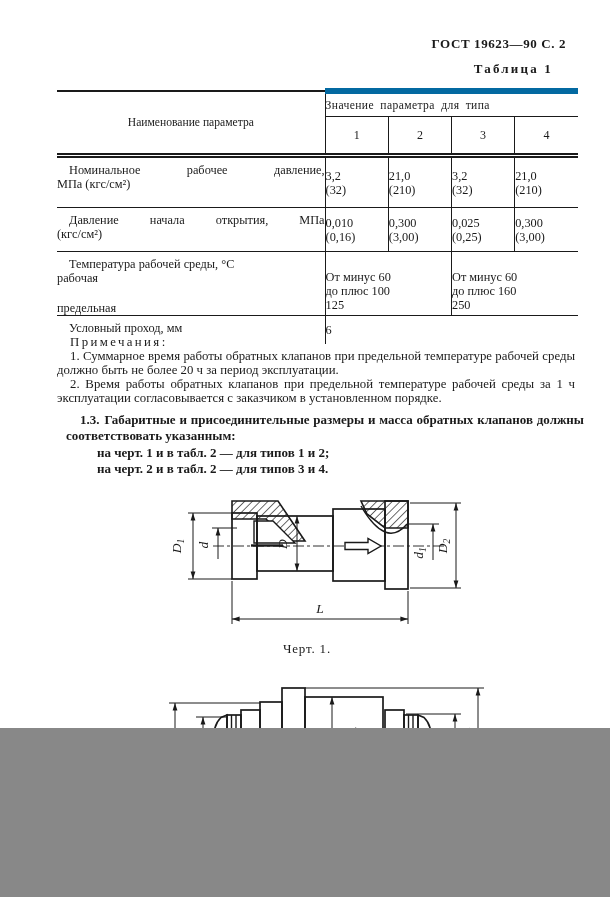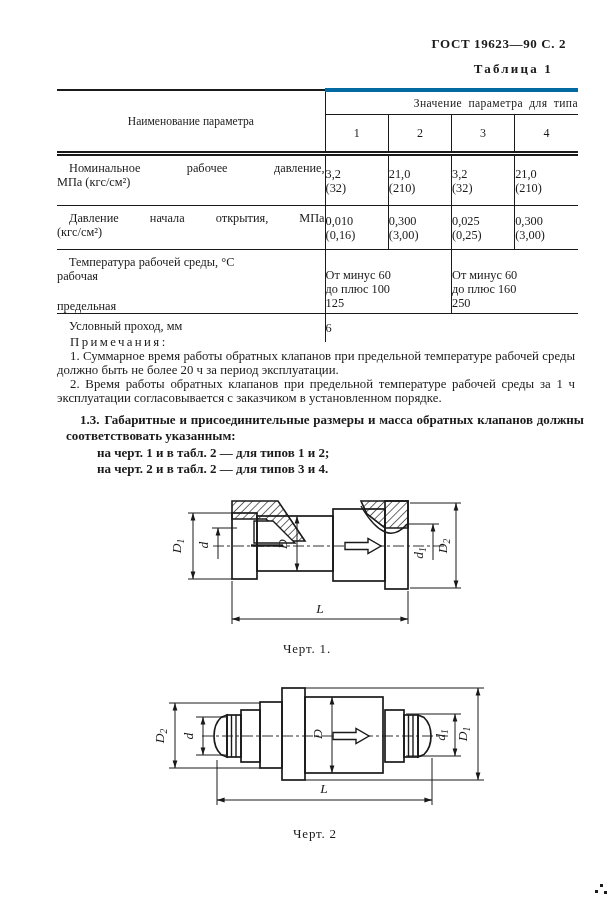--- a/index.html
+++ b/index.html
@@ -1,37 +1,37 @@
 <!DOCTYPE html>
 <html><head>
 <meta charset="utf-8">
 <style>
   html,body{margin:0;padding:0;background:#888;}
   .page{
-    position:relative;width:610px;height:897px;margin:0 auto;
+    position:relative;width:610px;height:728px;margin:0 auto;
     background:#ffffff;color:#1a1a1a;overflow:hidden;
     font-family:"Liberation Serif","DejaVu Serif",serif;
   }
   
   .doc-header{position:absolute;top:36px;right:44px;font-size:13px;font-weight:bold;letter-spacing:0.6px;}
   .table-caption{position:absolute;top:61px;right:57px;font-size:13px;font-weight:bold;letter-spacing:2.2px;text-align:right;}
   
   table.params{
     position:absolute;left:57px;top:88px;width:521px;
     border-collapse:collapse;table-layout:fixed;font-size:12.3px;color:#1a1a1a;
   }
   col.c-name{width:268px;} col.c-t{width:63.2px;}
   td{padding:0;}
   .th-name{
     border-top:2px solid #1a1a1a;border-right:1.6px solid #1a1a1a;border-bottom:5px double #1a1a1a;
     text-align:center;vertical-align:middle;font-size:11.6px;
   }
   .th-value{
-    border-top:4px solid #0369a1;border-bottom:1.3px solid #1a1a1a;
-    text-align:right;vertical-align:middle;height:22px;font-size:11.6px;letter-spacing:0.4px;word-spacing:3px;
+    border-top:6px solid #0369a1;border-bottom:1.3px solid #1a1a1a;
+    text-align:left;vertical-align:middle;height:22px;font-size:11.6px;letter-spacing:0.4px;word-spacing:3px;
   }
   .th-type{height:36px;text-align:center;vertical-align:middle;border-bottom:5px double #1a1a1a;font-size:12px;}
   .th-type.sep{border-left:1.3px solid #1a1a1a;}
   tbody .name-cell{border-right:1.6px solid #1a1a1a;vertical-align:top;padding-top:5px;line-height:14px;}
   tbody tr.bordered td{border-bottom:1.5px solid #1a1a1a;}
   .val{text-align:left;vertical-align:middle;line-height:14px;}
   .val.sep{border-left:1.3px solid #1a1a1a;}
   .jline{display:flex;justify-content:space-between;padding-left:12px;}
   .ind{padding-left:12px;}
   .gap{margin-top:16px;}

